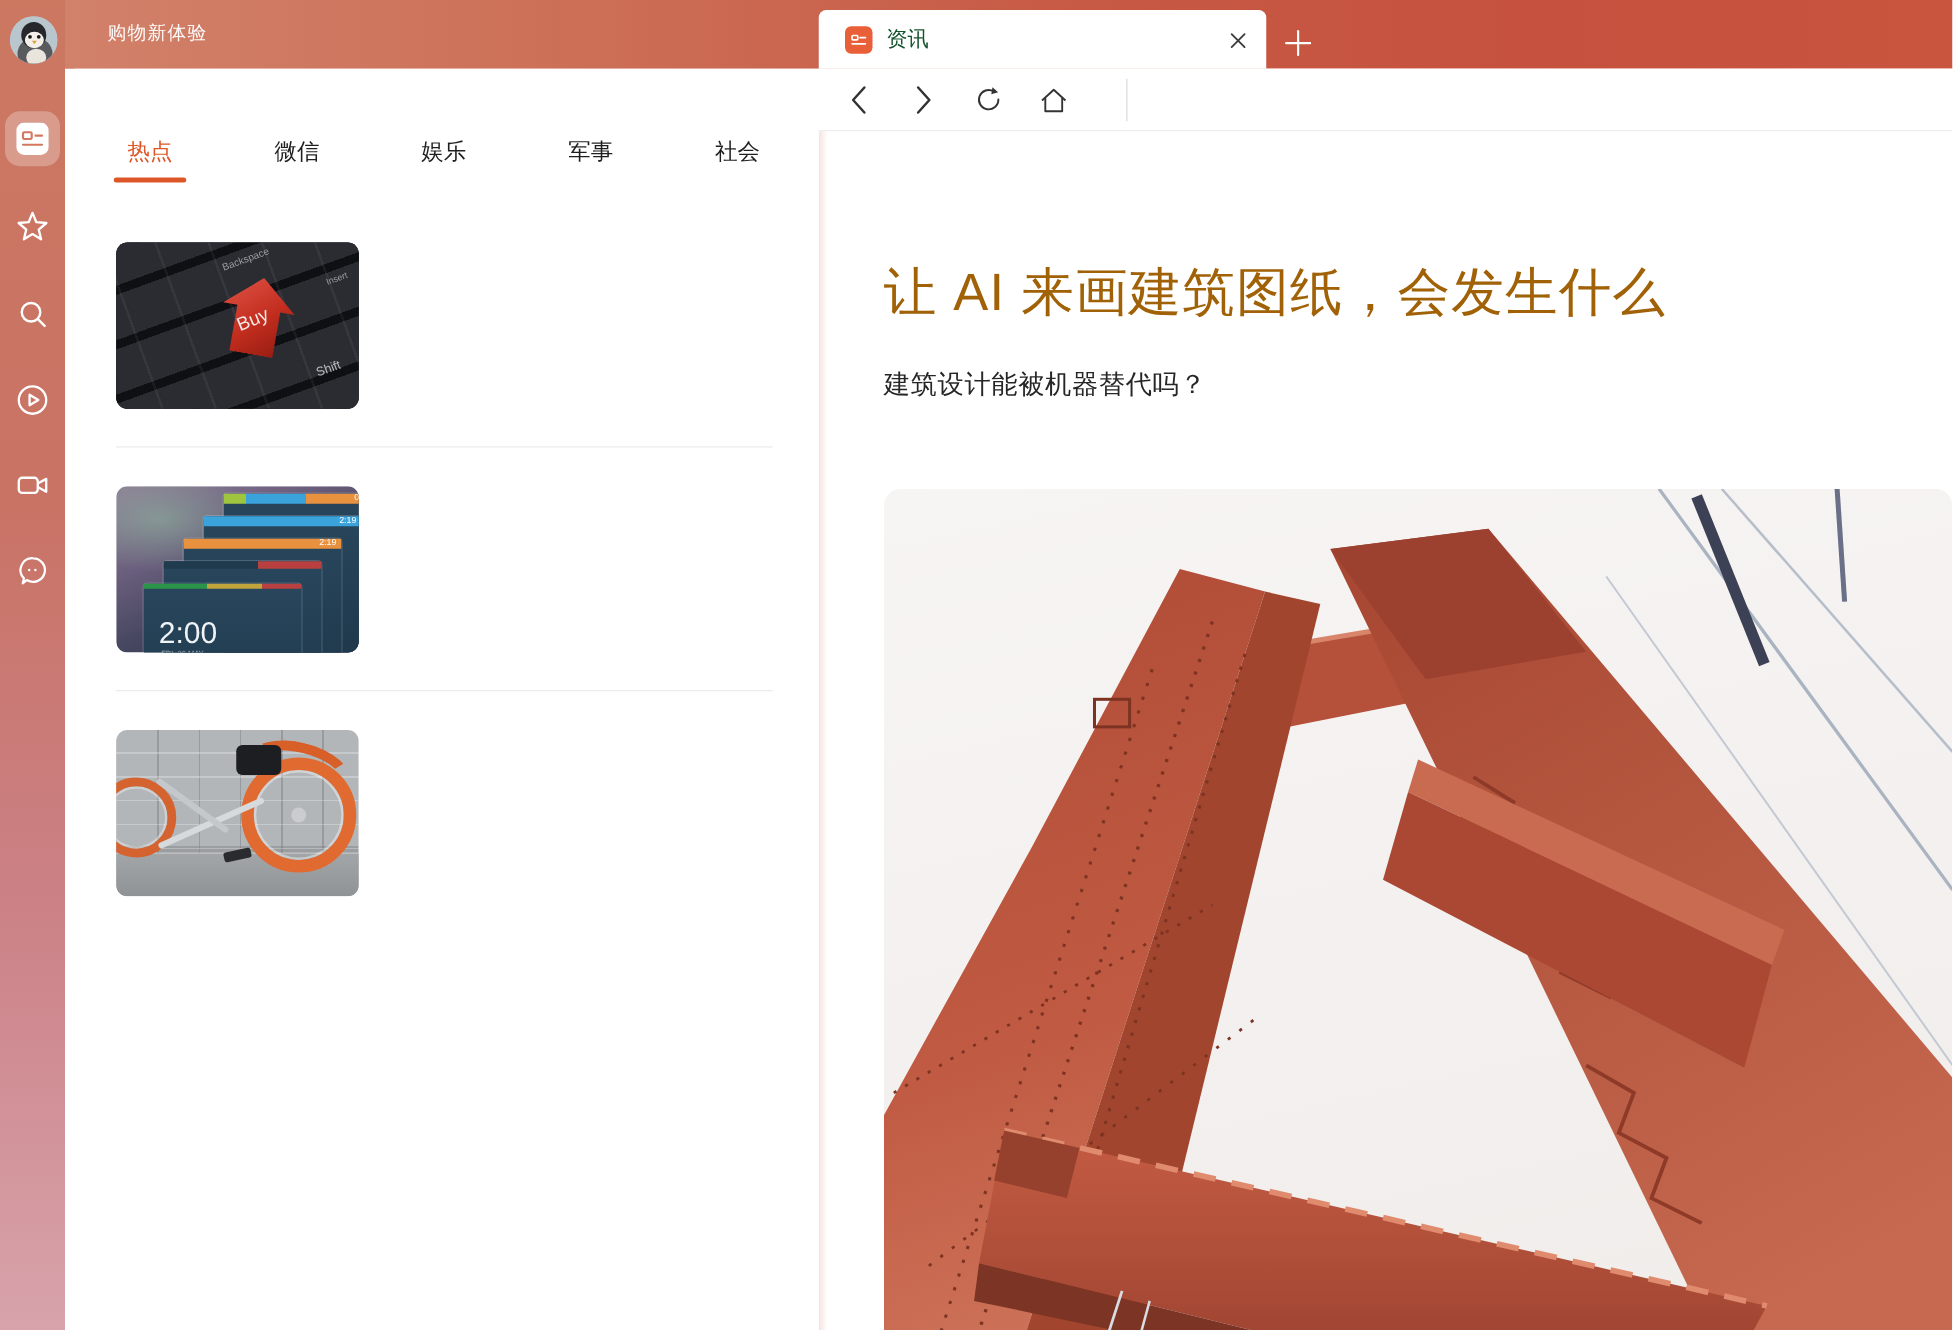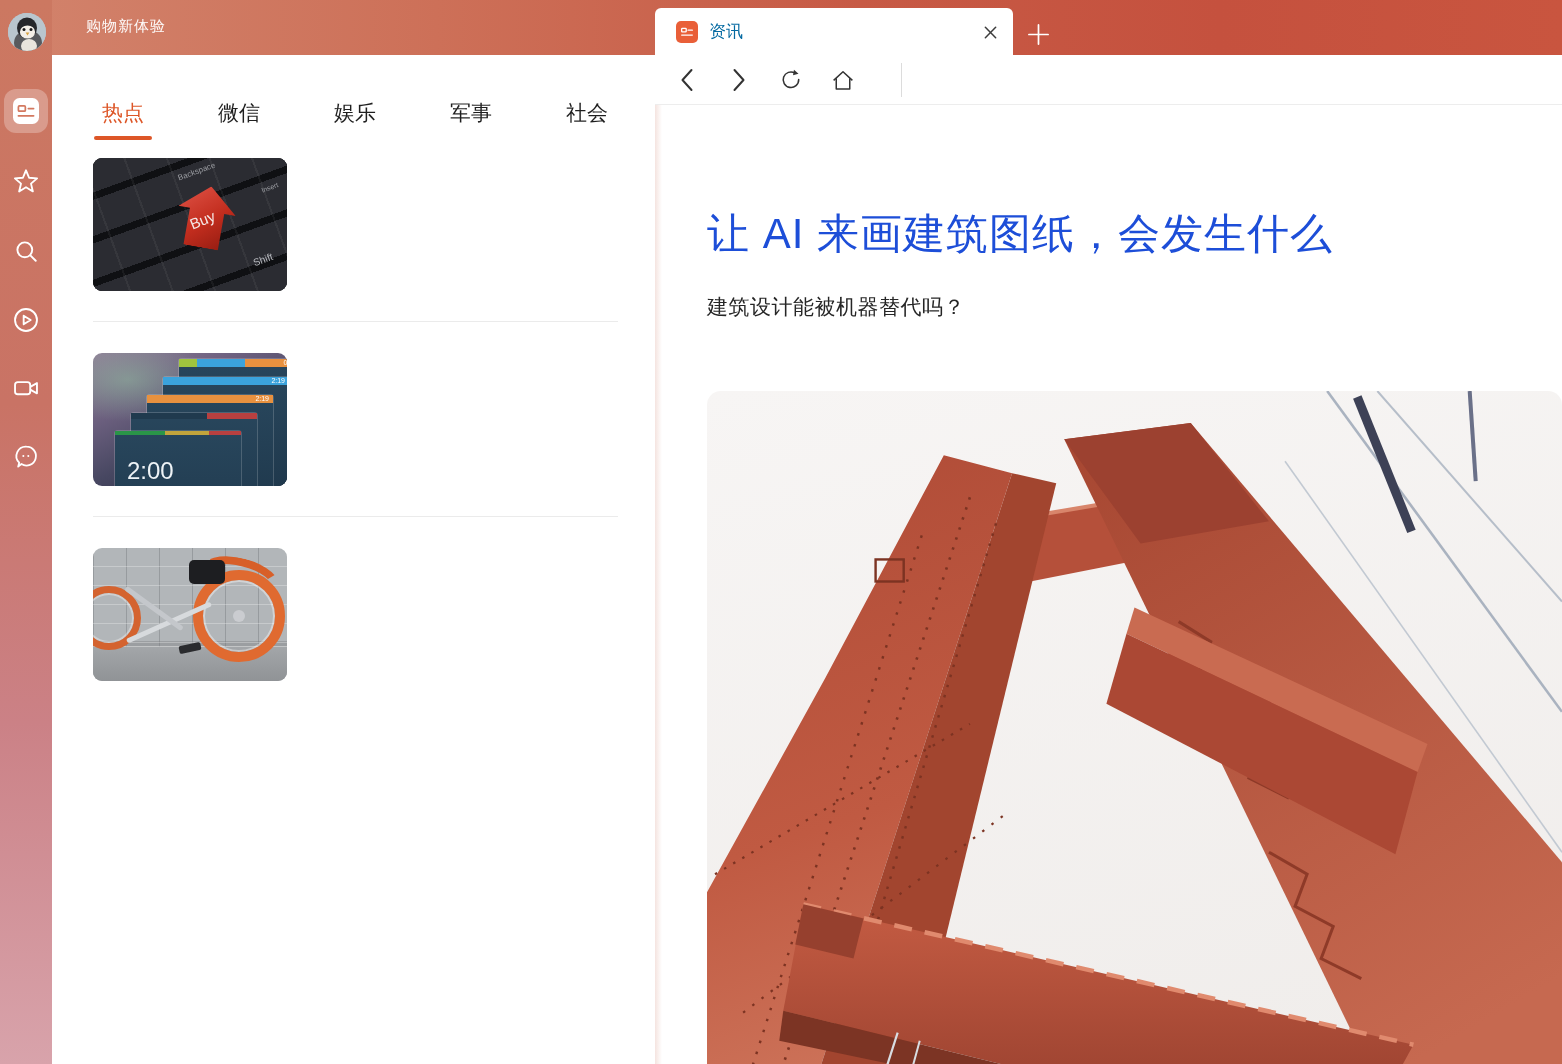--- a/index.html
+++ b/index.html
@@ -19,22 +19,22 @@
   .avatar { position:absolute; left:8px; top:13px; width:38px; height:38px; border-radius:50%;
     overflow:hidden; background:#b9c6ce; }
   .side-item { position:absolute; left:4px; width:44px; height:44px; border-radius:12px;
     display:flex; align-items:center; justify-content:center; }
   .side-item.active { background:rgba(255,255,255,.27); }
   .side-item svg { display:block; }
 
   
   .news-panel { position:absolute; left:52px; top:55px; width:603px; height:1009px;
     background:#fff; border-top-left-radius:8px; z-index:3; overflow:hidden; }
-  .tabs { height:72px; display:flex; align-items:flex-end; justify-content:space-between;
-    padding:18px 47px 0 50px; font-size:21px; color:#1f1f1f; }
+  .tabs { height:72px; display:flex; align-items:flex-start; justify-content:space-between;
+    padding:18px 47px 0 50px; font-size:18px; color:#1f1f1f;margin-top:36px; }
   .tab-item { cursor:default; position:relative; }
   .tab-item.active { color:#dd5627; }
   .tab-item.active::after { content:""; position:absolute; left:50%; transform:translateX(-50%);
     bottom:-13px; width:58px; height:4px; border-radius:2px; background:#dd5627; }
   .news-list { }
   .news-row { height:195px; display:flex; align-items:center; margin:0 37px 0 41px;
     border-bottom:1px solid #ebebeb; }
   .news-row:last-child { border-bottom:none; }
   .row-title { flex:1; padding-left:15px; font-size:22px; color:#1d1d1d; letter-spacing:.5px; }
   .thumb { width:194px; height:133px; border-radius:9px; overflow:hidden; position:relative; flex:none; }
@@ -138,36 +138,36 @@
   .right-pane { position:absolute; left:655px; top:0; right:0; bottom:0; }
   .content-bg { position:absolute; left:0; top:55px; right:0; bottom:0; background:#fff; }
   .pane-sep { position:absolute; left:0; top:55px; bottom:0; width:7px; z-index:2;
     background:linear-gradient(90deg,rgba(203,118,97,.20),rgba(203,118,97,0)); }
 
   .browser-tab { position:absolute; left:0; top:8px; width:358px; height:47px; z-index:4;
     background:#fff; border-radius:6px 6px 0 0; display:flex; align-items:center;
     padding-left:21px; }
   .tab-favicon { width:22px; height:22px; border-radius:5px; background:#e95f38;
     display:flex; align-items:center; justify-content:center; flex:none; }
-  .tab-label { margin-left:11px; font-size:17px; color:#0369a1; }
+  .tab-label { margin-left:11px; font-size:17px; color:#14532d; }
   .tab-close { position:absolute; right:12px; top:13px; width:22px; height:22px;
     display:flex; align-items:center; justify-content:center; cursor:pointer; }
   .newtab-btn { position:absolute; left:371px; top:22px; width:24px; height:24px; z-index:4;
     display:flex; align-items:center; justify-content:center; cursor:pointer; }
 
   .nav-row { position:absolute; left:0; top:55px; right:0; height:50px; z-index:3;
     background:#fff; border-bottom:1px solid #ededed; display:flex; align-items:center;
     padding-left:20px; }
   .nav-btn { width:24px; height:26px; margin-right:28px; display:flex; align-items:center;
     justify-content:center; cursor:pointer; }
   .nav-divider { width:1px; height:34px; background:#dcdcdc; margin-left:18px; }
 
   .article { position:absolute; left:0; top:105px; right:0; bottom:0; background:#fff;
     padding-left:52px; overflow:hidden; z-index:1; }
-  .article h1 { margin-top:100px; font-size:42px; font-weight:500; color:#1d4ed8;
+  .article h1 { margin-top:100px; font-size:42px; font-weight:500; color:#a16207;
     letter-spacing:1px; line-height:58px; }
   .article .subtitle { margin-top:30px; font-size:21px; color:#262626; letter-spacing:.5px; }
   .hero { margin-top:70px; width:855px; height:760px; border-radius:14px 14px 0 0;
     overflow:hidden; position:relative; }
   .hero svg { display:block; }
 </style>
 </head>
 <body>
 
 <div class="app">

